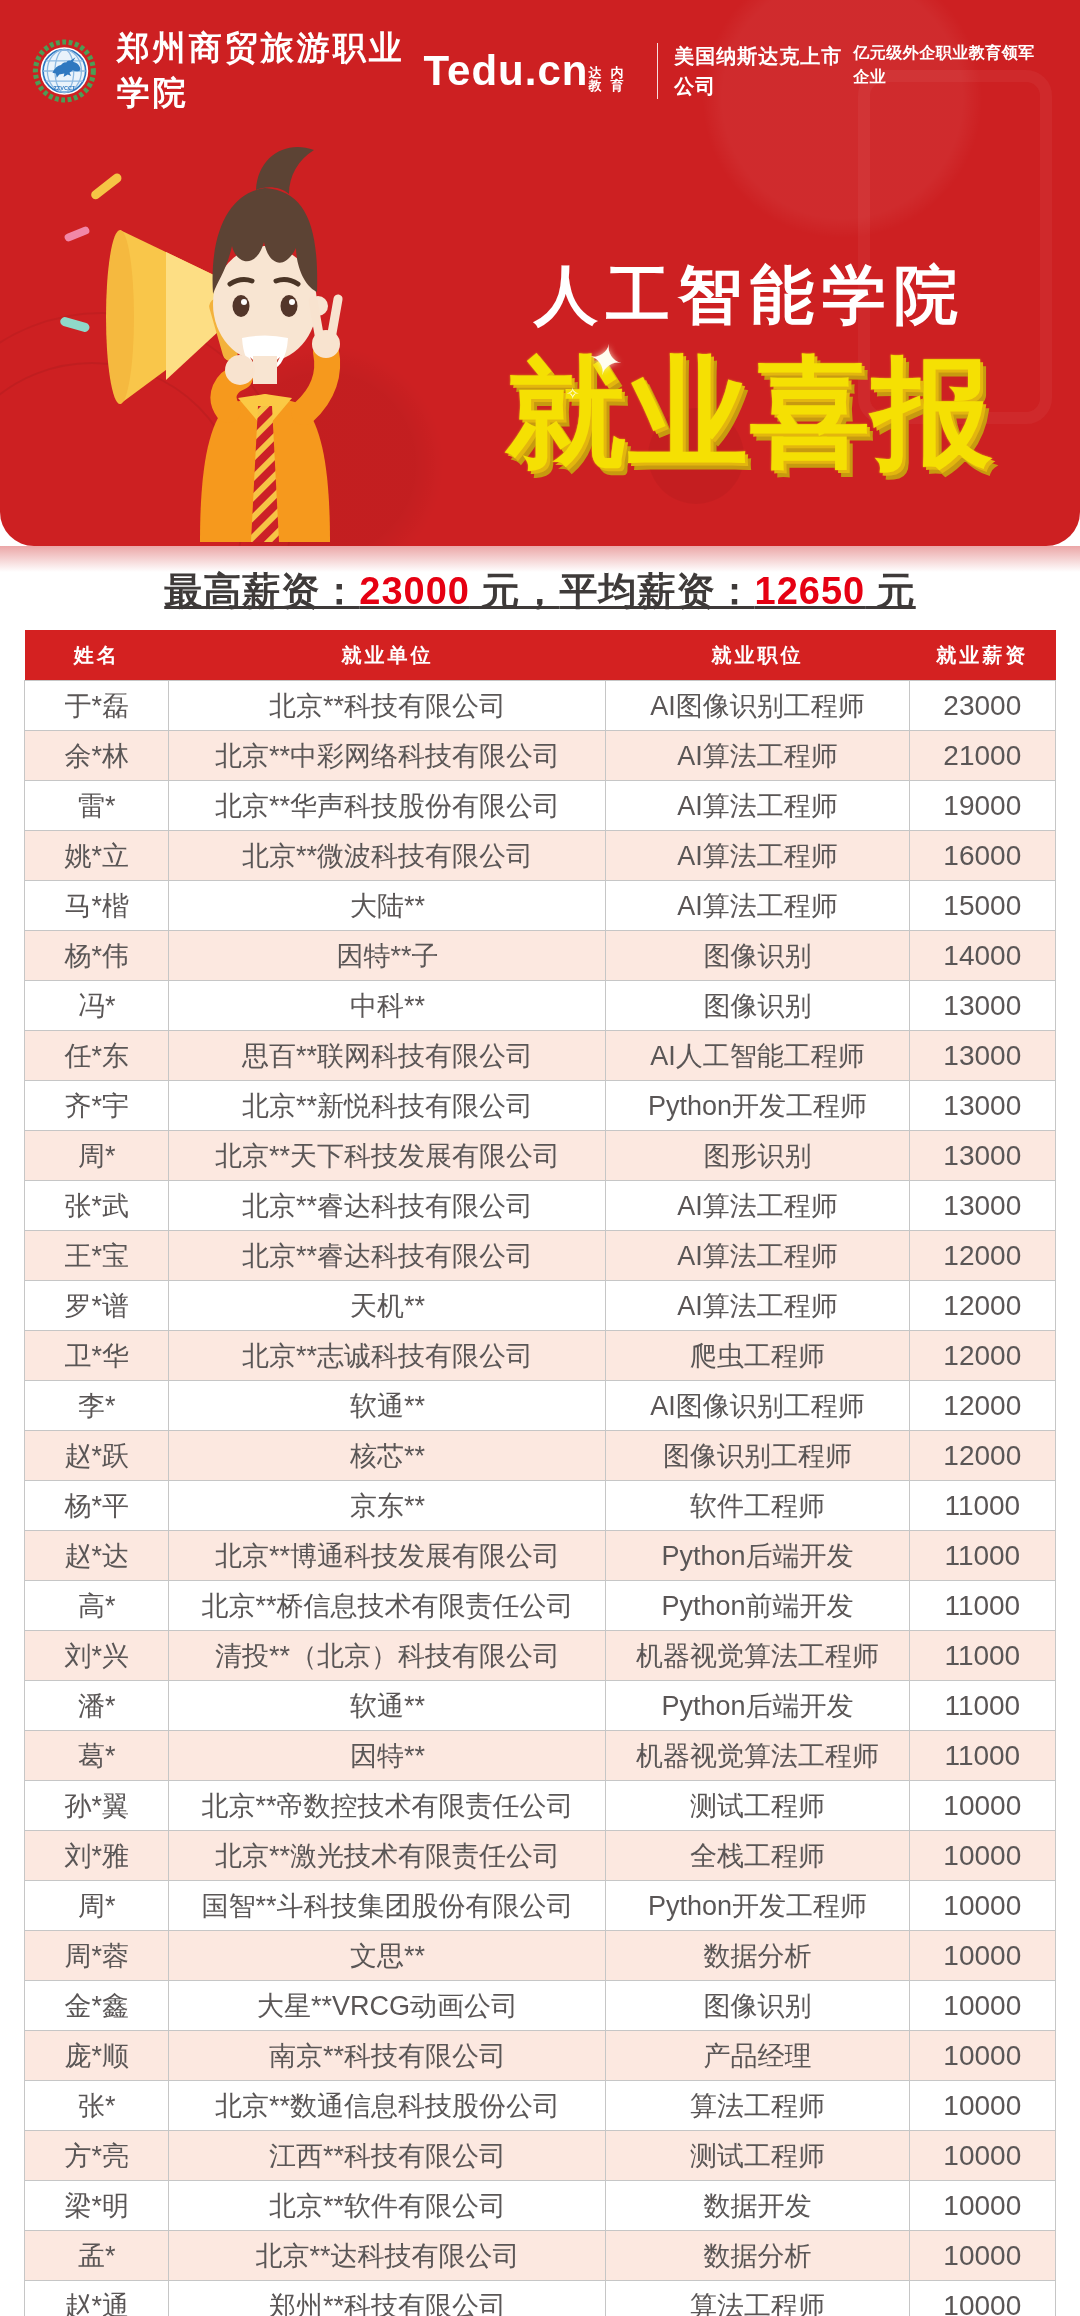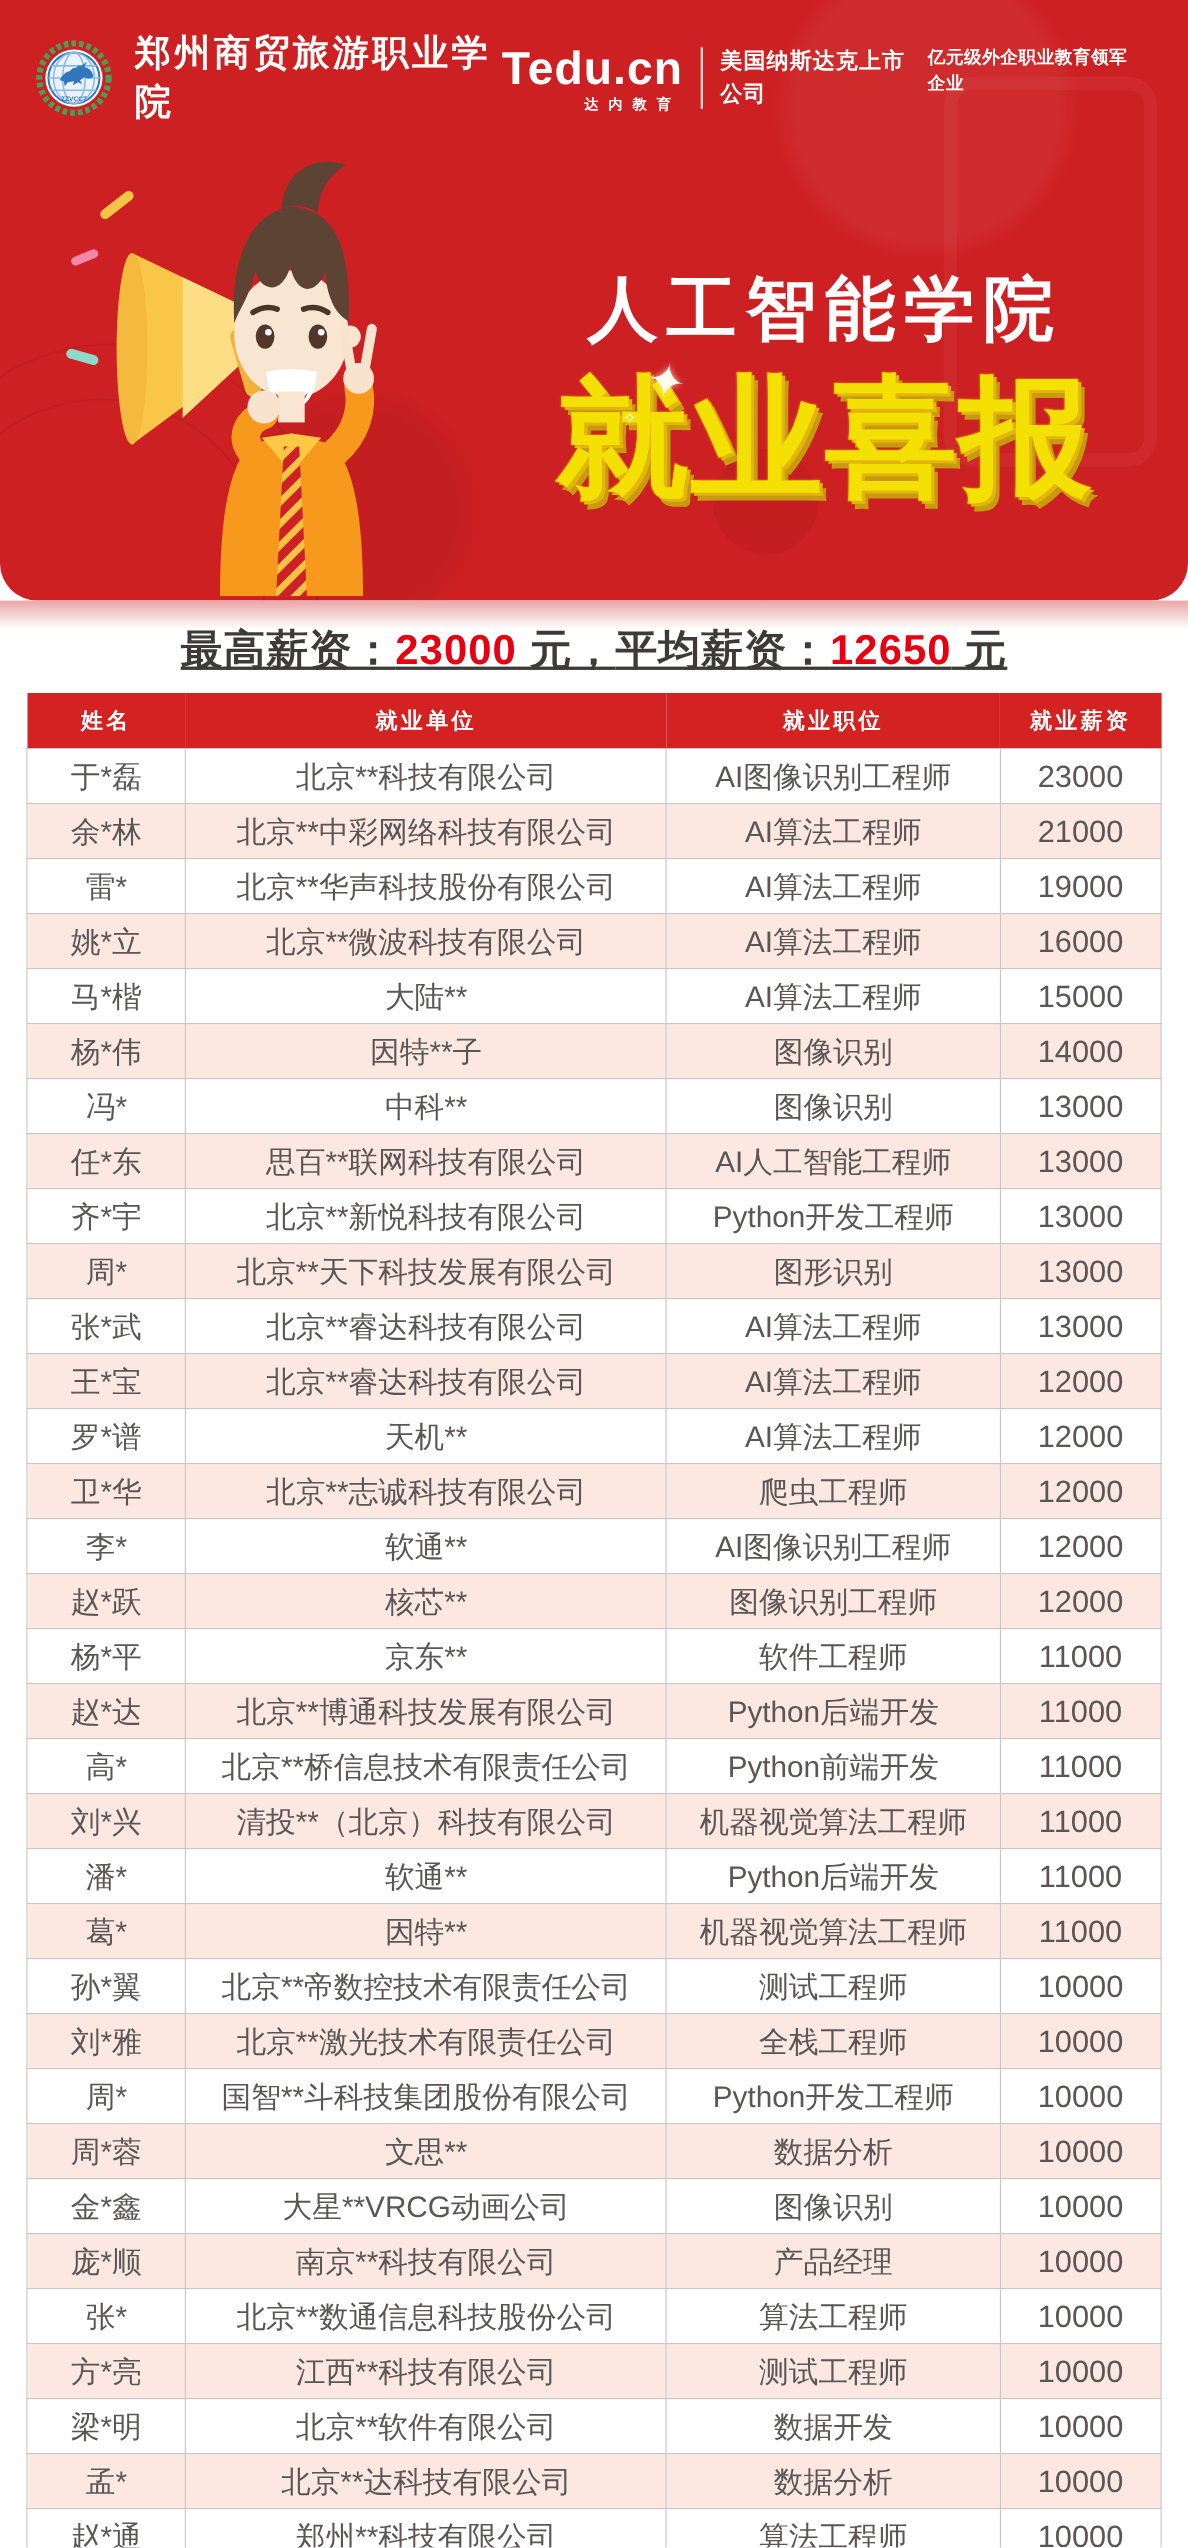--- a/index.html
+++ b/index.html
@@ -23,29 +23,29 @@
   .wm-arc{position:absolute;left:-60px;bottom:-120px;width:300px;height:300px;border-radius:50%;
     border:2px solid rgba(0,0,0,0.06);}
   .wm-arc2{position:absolute;left:-90px;bottom:-150px;width:380px;height:380px;border-radius:50%;
     border:2px solid rgba(0,0,0,0.05);}
   
   .topbar{position:relative;display:flex;justify-content:space-between;align-items:center;
     padding:26px 44px 0 32px;z-index:3;}
   .brand-left{display:flex;align-items:center;}
   .school-name{color:#fff;font-size:33px;font-weight:700;letter-spacing:3px;margin-left:20px;}
   .brand-right{display:flex;align-items:center;}
-  .tedu-word{display:flex;flex-direction:column;align-items:flex-end;line-height:1;}
+  .tedu-word{display:flex;flex-direction:row;align-items:flex-end;line-height:1;}
   .tedu-main{color:#fff;font-size:42px;font-weight:800;letter-spacing:1px;}
   .tedu-sub{color:#fff;font-size:13px;font-weight:700;letter-spacing:9px;margin-top:5px;margin-right:2px;}
   .tedu-divider{width:2px;height:56px;background:rgba(255,255,255,0.85);margin:0 16px;}
   .tedu-tags{display:flex;flex-direction:row;justify-content:center;}
   .tedu-tag1{color:#fff;font-size:20px;font-weight:700;letter-spacing:1px;line-height:1.5;}
   .tedu-tag2{color:#fff;font-size:16px;font-weight:700;letter-spacing:0.5px;line-height:1.5;}
   
-  .titles{position:absolute;left:470px;top:238px;width:560px;text-align:center;z-index:2;}
+  .titles{position:absolute;left:470px;top:252px;width:560px;text-align:center;z-index:2;}
   .banner-title{color:#fff;font-size:64px;font-weight:700;letter-spacing:8px;margin:0;}
   .banner-subtitle{color:var(--title-yellow,#f5e003);font-size:120px;font-weight:900;letter-spacing:2px;
     margin:10px 0 0 0;line-height:1.05;
     text-shadow:3px 3px 0 #e3b60e,6px 7px 0 #c79a10,0 0 2px #e8c410;}
   .sparkle{position:absolute;left:118px;top:84px;color:#fffdf0;font-size:42px;z-index:3;
     transform:rotate(12deg);text-shadow:0 0 6px rgba(255,255,220,.8);}
   .sparkle2{position:absolute;left:96px;top:132px;color:#fff9d6;font-size:16px;z-index:3;}
   .illustration{position:absolute;left:60px;top:132px;z-index:2;}
   
   .glow{height:26px;background:linear-gradient(180deg,rgba(205,32,34,0.40),rgba(205,32,34,0));}

